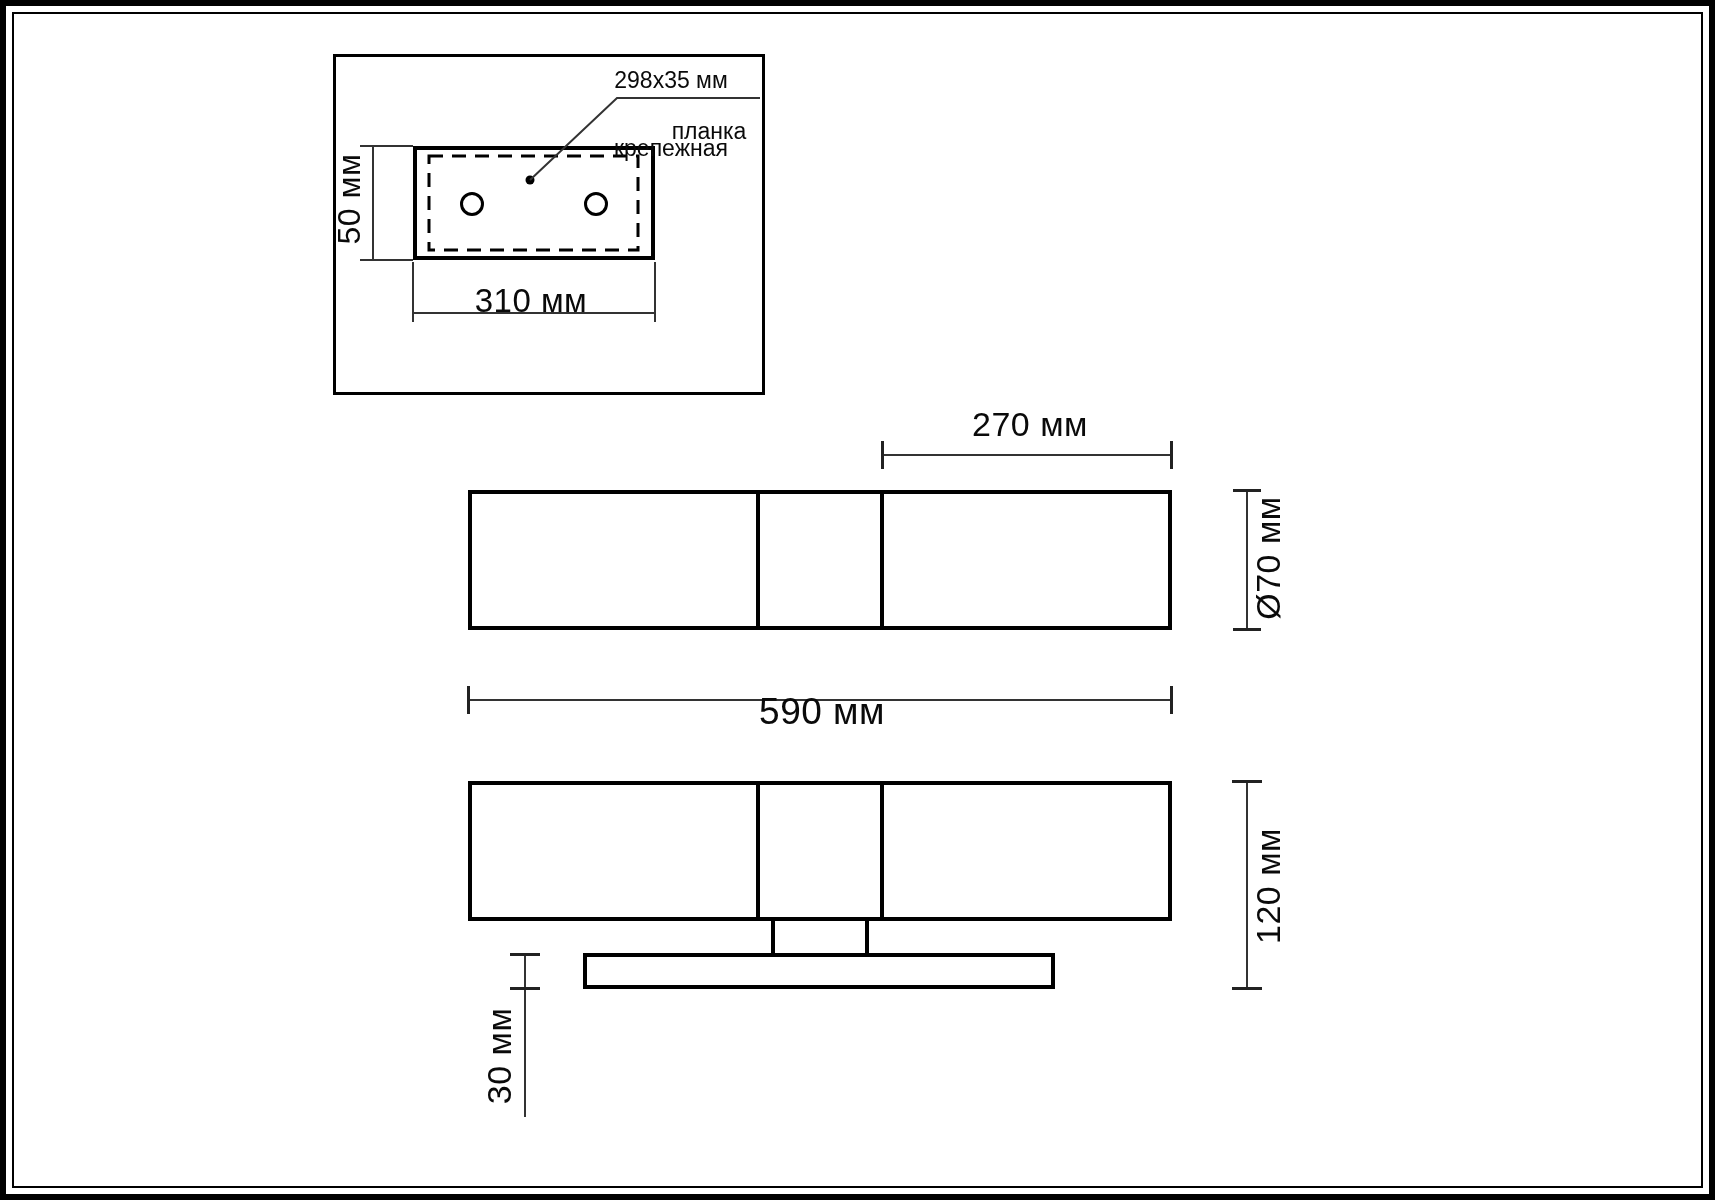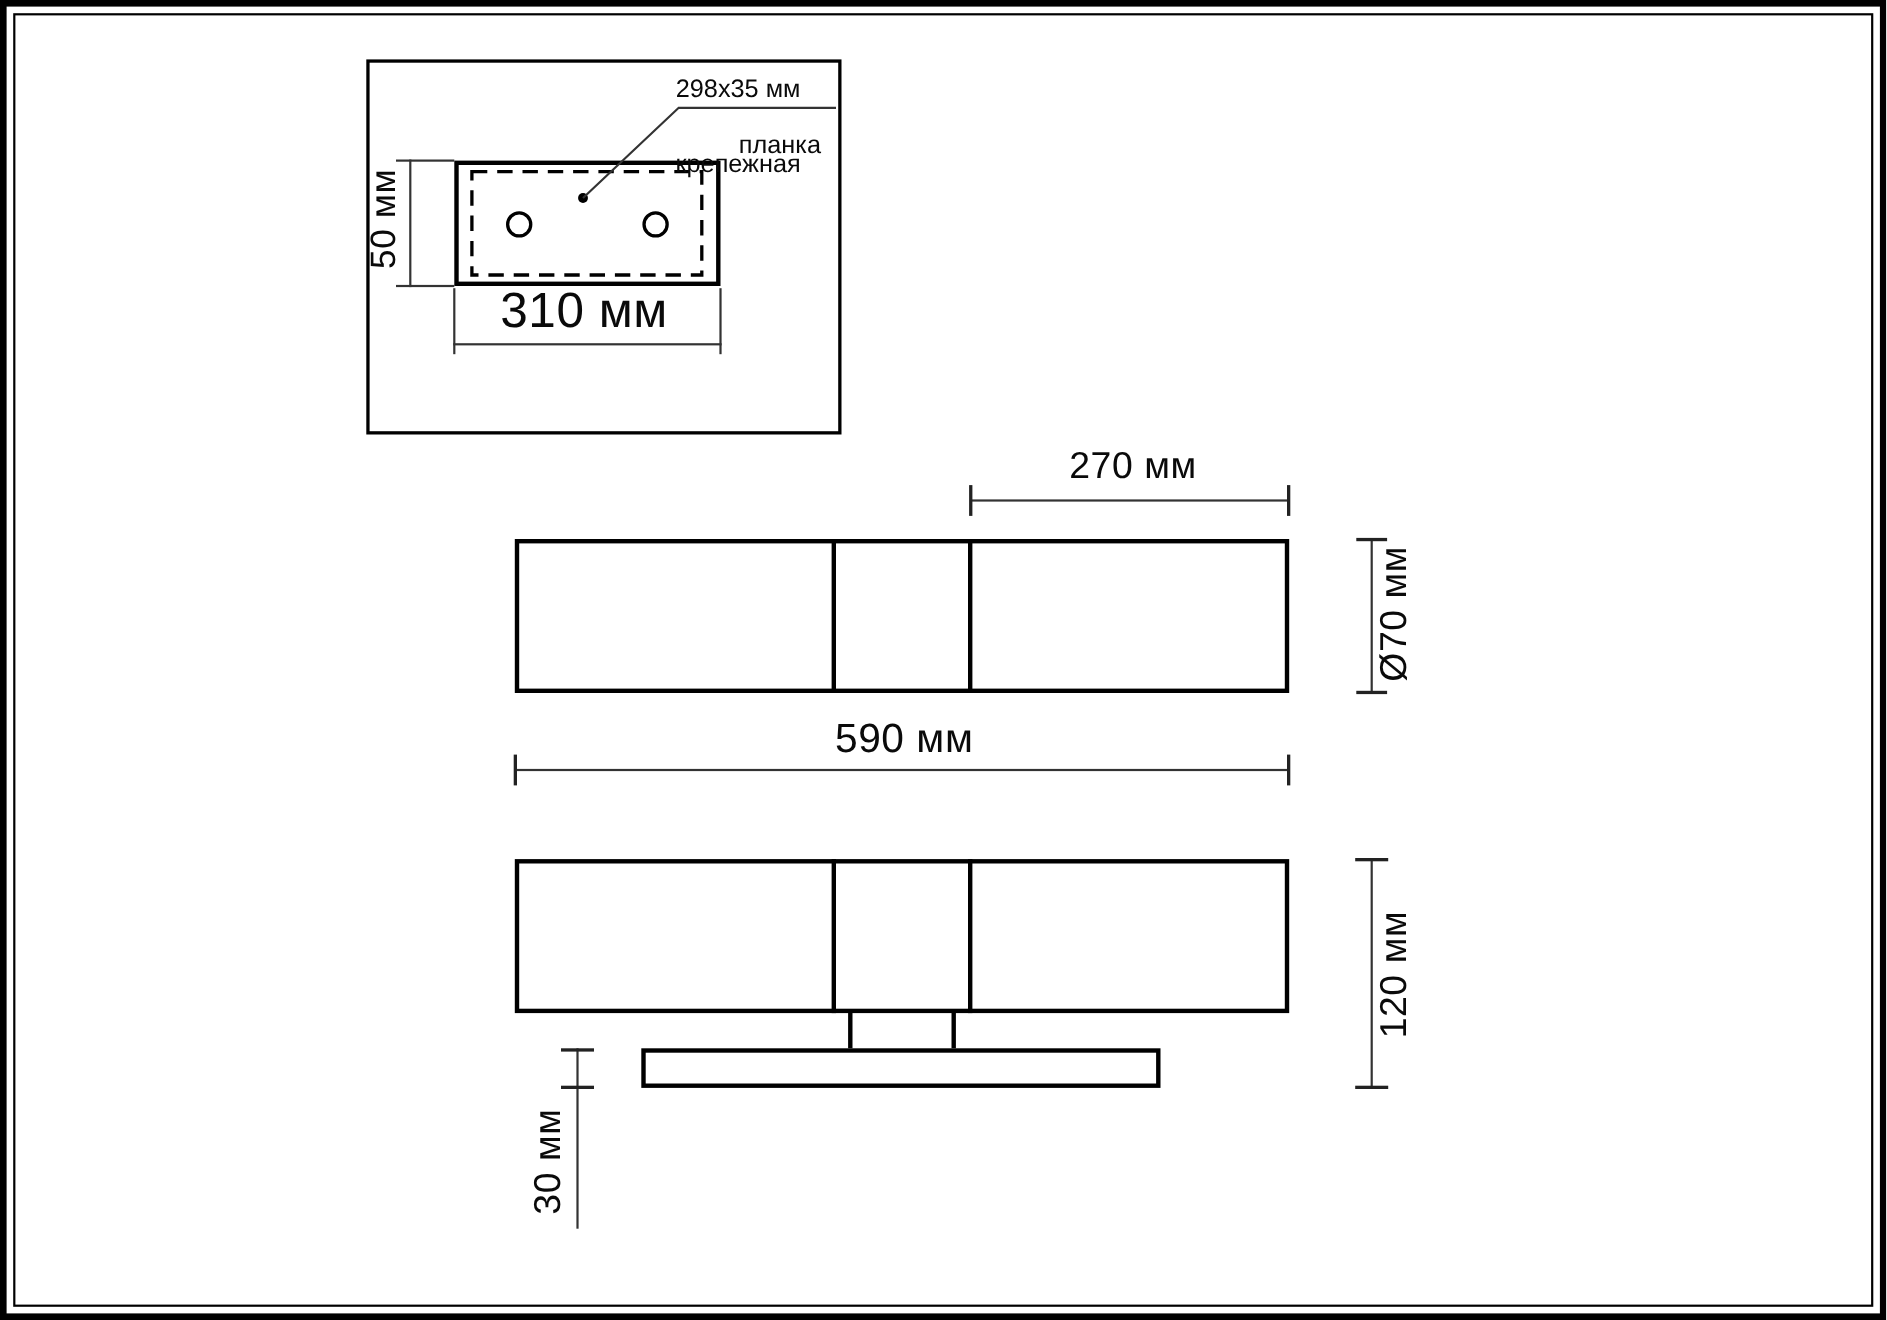--- a/index.html
+++ b/index.html
@@ -76,40 +76,40 @@
   <div class="ann-label" style="left:709px; top:131px;">планка</div>
 
   <div class="hline" style="left:360px; top:145px; width:53px;"></div>
   <div class="hline" style="left:360px; top:259px; width:53px;"></div>
   <div class="vline" style="left:372px; top:145px; height:116px;"></div>
   <div class="dim-label rot" style="left:349px; top:199px; font-size:32px;">50 мм</div>
 
   <div class="vline" style="left:412px; top:262px; height:60px;"></div>
   <div class="vline" style="left:654px; top:262px; height:60px;"></div>
   <div class="hline" style="left:412px; top:312px; width:244px;"></div>
-  <div class="dim-label" style="left:531px; top:282px; font-size:45px;">310 мм</div>
+  <div class="dim-label" style="left:531px; top:301px; font-size:33px;">310 мм</div>
 
   <div class="rect-thick" style="left:468px; top:490px; width:704px; height:140px;"></div>
   <div class="vbar" style="left:756px; top:490px; height:140px;"></div>
   <div class="vbar" style="left:880px; top:490px; height:140px;"></div>
 
   <div class="hline" style="left:882px; top:454px; width:290px;"></div>
   <div class="vtick" style="left:881px; top:441px; height:28px;"></div>
   <div class="vtick" style="left:1170px; top:441px; height:28px;"></div>
   <div class="dim-label" style="left:1030px; top:424px;">270 мм</div>
 
   <div class="vline" style="left:1246px; top:490px; height:140px;"></div>
   <div class="htick" style="left:1233px; top:489px; width:28px;"></div>
   <div class="htick" style="left:1233px; top:628px; width:28px;"></div>
   <div class="dim-label rot" style="left:1268px; top:558px;">Ø70 мм</div>
 
   <div class="hline" style="left:468px; top:699px; width:704px;"></div>
   <div class="vtick" style="left:467px; top:686px; height:28px;"></div>
   <div class="vtick" style="left:1170px; top:686px; height:28px;"></div>
-  <div class="dim-label big" style="left:822px; top:672px;">590 мм</div>
+  <div class="dim-label big" style="left:822px; top:712px;">590 мм</div>
 
   <div class="rect-thick" style="left:468px; top:781px; width:704px; height:140px;"></div>
   <div class="vbar" style="left:756px; top:781px; height:140px;"></div>
   <div class="vbar" style="left:880px; top:781px; height:140px;"></div>
 
   <div class="vbar" style="left:771px; top:919px; height:36px;"></div>
   <div class="vbar" style="left:865px; top:919px; height:36px;"></div>
 
   <div class="rect-thick" style="left:583px; top:953px; width:472px; height:36px;"></div>
 

